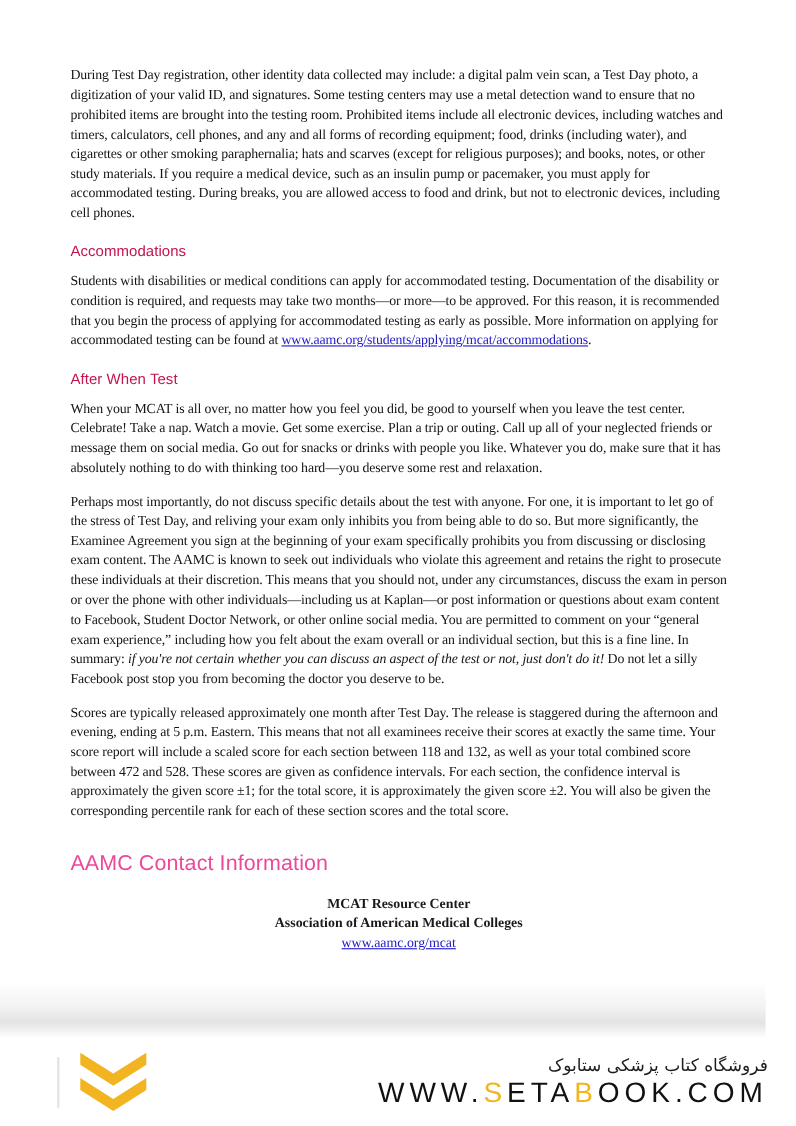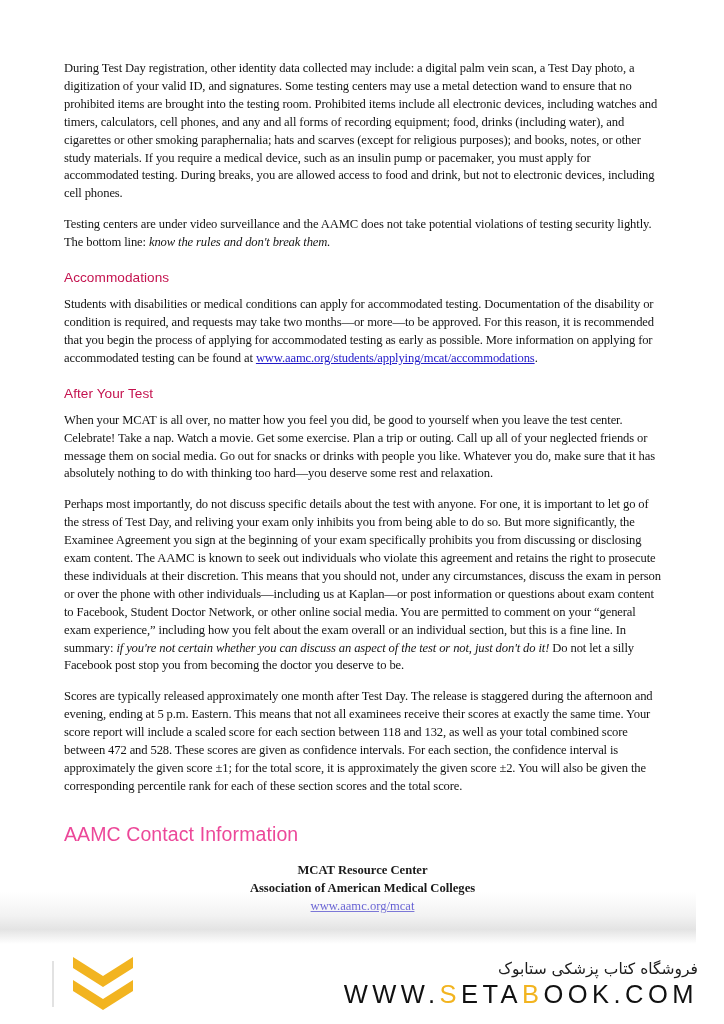--- a/index.html
+++ b/index.html
@@ -167,31 +167,28 @@
 </style>
 </head>
 <body>
 
 <div id="page-sheet">
 
   <div id="content-column">
 
     <p class="body-para">During Test Day registration, other identity data collected may include: a digital palm vein scan, a Test Day photo, a digitization of your valid ID, and signatures. Some testing centers may use a metal detection wand to ensure that no prohibited items are brought into the testing room. Prohibited items include all electronic devices, including watches and timers, calculators, cell phones, and any and all forms of recording equipment; food, drinks (including water), and cigarettes or other smoking paraphernalia; hats and scarves (except for religious purposes); and books, notes, or other study materials. If you require a medical device, such as an insulin pump or pacemaker, you must apply for accommodated testing. During breaks, you are allowed access to food and drink, but not to electronic devices, including cell phones.</p>
 
-    <p class="body-para">
-      <span>Testing centers are under video surveillance and the AAMC does not take potential violations of testing security lightly. The bottom line: </span><span class="ital">know the rules and don't break them.</span>
-    </p>
 
     <h2 class="sec-heading" style="color: rgb(196, 19, 79);">Accommodations</h2>
 
     <p class="body-para">
       <span>Students with disabilities or medical conditions can apply for accommodated testing. Documentation of the disability or condition is required, and requests may take two months—or more—to be approved. For this reason, it is recommended that you begin the process of applying for accommodated testing as early as possible. More information on applying for accommodated testing can be found at </span><a class="doc-link" href="#" style="color: rgb(32, 24, 200);">www.aamc.org/students/applying/mcat/accommodations</a><span>.</span>
     </p>
 
-    <h2 class="sec-heading" style="color: rgb(196, 19, 79);">After Your Test</h2>
+    <h2 class="sec-heading" style="color: rgb(196, 19, 79);">After When Test</h2>
 
     <p class="body-para">When your MCAT is all over, no matter how you feel you did, be good to yourself when you leave the test center. Celebrate! Take a nap. Watch a movie. Get some exercise. Plan a trip or outing. Call up all of your neglected friends or message them on social media. Go out for snacks or drinks with people you like. Whatever you do, make sure that it has absolutely nothing to do with thinking too hard—you deserve some rest and relaxation.</p>
 
     <p class="body-para">
       <span>Perhaps most importantly, do not discuss specific details about the test with anyone. For one, it is important to let go of the stress of Test Day, and reliving your exam only inhibits you from being able to do so. But more significantly, the Examinee Agreement you sign at the beginning of your exam specifically prohibits you from discussing or disclosing exam content. The AAMC is known to seek out individuals who violate this agreement and retains the right to prosecute these individuals at their discretion. This means that you should not, under any circumstances, discuss the exam in person or over the phone with other individuals—including us at Kaplan—or post information or questions about exam content to Facebook, Student Doctor Network, or other online social media. You are permitted to comment on your “general exam experience,” including how you felt about the exam overall or an individual section, but this is a fine line. In summary: </span><span class="ital">if you're not certain whether you can discuss an aspect of the test or not, just don't do it!</span><span> Do not let a silly Facebook post stop you from becoming the doctor you deserve to be.</span>
     </p>
 
     <p class="body-para">Scores are typically released approximately one month after Test Day. The release is staggered during the afternoon and evening, ending at 5 p.m. Eastern. This means that not all examinees receive their scores at exactly the same time. Your score report will include a scaled score for each section between 118 and 132, as well as your total combined score between 472 and 528. These scores are given as confidence intervals. For each section, the confidence interval is approximately the given score ±1; for the total score, it is approximately the given score ±2. You will also be given the corresponding percentile rank for each of these section scores and the total score.</p>
 
     <h2 class="sec-heading major" style="color: #ec4899;">AAMC Contact Information</h2>

